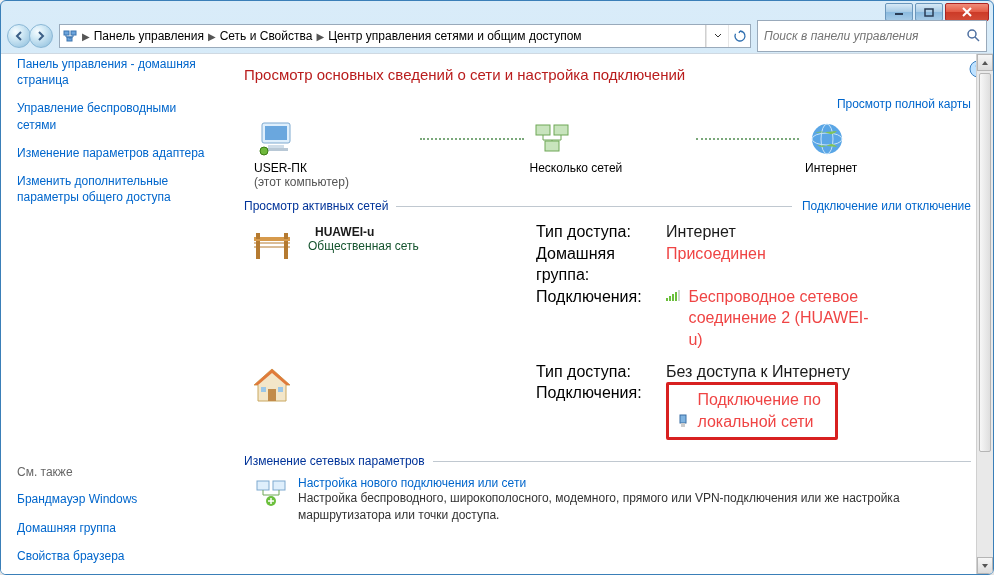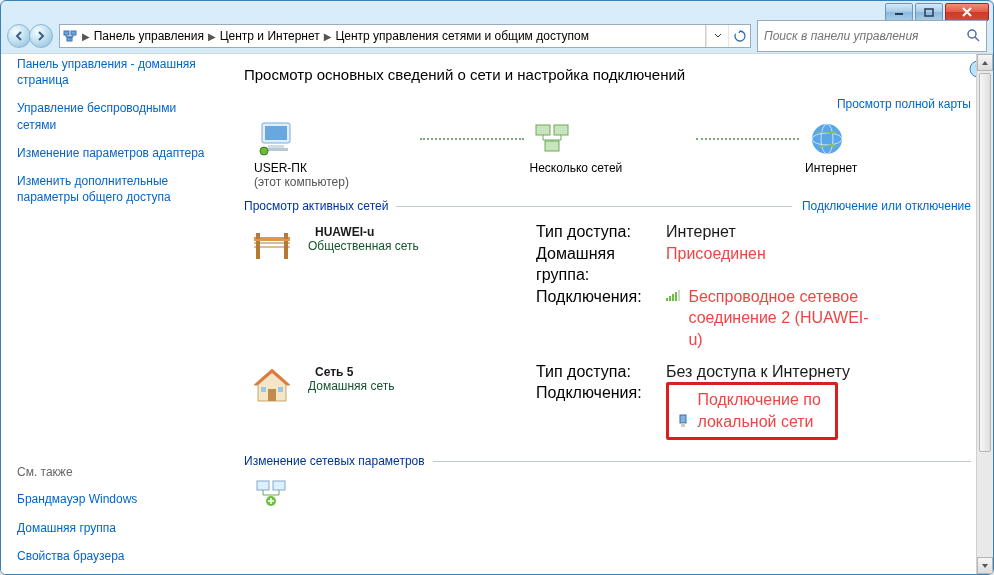--- a/index.html
+++ b/index.html
@@ -27,21 +27,21 @@
 
   .bodyarea { flex: 1; display: flex; background: #fff; border-top: 1px solid #cfd9e2; overflow: hidden; }
   .sidebar { width: 215px; background: #fff; padding: 2px 10px 10px 16px; display: flex; flex-direction: column; gap: 12px; font-size: 12px; position: relative; border-right: 0; }
   .sidelink { color: #0066cc; cursor: pointer; line-height: 1.35; }
   .sidebar .gap-grow { flex: 1; }
   .seealso { color: #666; }
   .sideblock { }
 
   .main { flex: 1; padding: 12px 22px 0 28px; position: relative; overflow: hidden; color: #1a1a1a; }
   .helpicon { position: absolute; top: 6px; right: 6px; width: 18px; height: 18px; cursor:pointer; }
-  h1.pageheading { font-weight: normal; font-size: 15px; color: #000000; margin: 0 0 14px 0; }
+  h1.pageheading { font-weight: normal; font-size: 15px; color: #b91c1c; margin: 0 0 14px 0; }
   .maprow { display: flex; justify-content: space-between; align-items: flex-start; padding: 0 6px 0 10px; }
   .mapnode { display: flex; flex-direction: column; align-items: flex-start; width: 160px; font-size: 12px; }
   .mapnode .icn { width:44px; height:40px; display:flex; align-items:center; justify-content:center; }
   .mapnode .t1 { color: #000; margin-top:2px; }
   .mapnode .t2 { color: #555; }
   .mapconn { flex:1; height:40px; display:flex; align-items:center; justify-content:center; }
   .connline { width: 100%; border-top: 2px dotted #7aa87a; position:relative; margin:0 6px; }
   .viewmap { color: #0066cc; cursor: pointer; text-align: right; margin-bottom: 8px; }
 
   .sectionhead { display: flex; align-items: center; color: #003399; margin: 10px 0 8px 0; font-size: 12px; }
@@ -113,21 +113,21 @@
         <svg width="16" height="16">
             <rect x="2" y="3" width="5" height="4" fill="#6ba3db" stroke="#3b74b0"></rect>
             <rect x="9" y="3" width="5" height="4" fill="#6ba3db" stroke="#3b74b0"></rect>
             <rect x="5" y="9" width="5" height="4" fill="#6ba3db" stroke="#3b74b0"></rect>
             <path d="M4 7 v2 h7 v-2 M8 9 v2" stroke="#3b74b0" fill="none"></path>
           </svg>
       </span>
       <span class="crumbsep">▶</span>
       <span class="crumb">Панель управления</span>
       <span class="crumbsep">▶</span>
-      <span class="crumb">Центр и Интернет</span>
+      <span class="crumb">Сеть и Свойства</span>
       <span class="crumbsep">▶</span>
       <span class="crumb">Центр управления сетями и общим доступом</span>
       <span style="flex:1"></span>
       <span class="addrtools">
         <span class="tool">
             <svg width="8" height="8">
               <path d="M1 2 L4 5 L7 2" stroke="#333" fill="none"></path>
             </svg>
           </span>
         <span class="tool">
@@ -276,24 +276,20 @@
         <div class="netleft">
           <span class="neticon">
             <svg width="48" height="48">
                 <path d="M24 8 L42 24 H38 V40 H10 V24 H6 Z" fill="#f3e6c9" stroke="#c9a860"></path>
                 <path d="M24 8 L42 24 L38 24 L24 12 L10 24 L6 24 Z" fill="#e07a3a"></path>
                 <rect x="20" y="28" width="8" height="12" fill="#c28b4a"></rect>
                 <rect x="13" y="26" width="5" height="5" fill="#9bc7e8"></rect>
                 <rect x="30" y="26" width="5" height="5" fill="#9bc7e8"></rect>
               </svg>
           </span>
-          <div class="labels">
-            <div class="netname">Сеть  5</div>
-            <div class="nettype">Домашняя сеть</div>
-          </div>
         </div>
         <div class="netright">
           <div class="kv">
               <span class="k">Тип доступа:</span>
               <span class="v">Без доступа к Интернету</span>
             </div>
           <div class="kv">
               <span class="k">Подключения:</span>
               <span class="v">
             <span class="highlightbox">
@@ -318,20 +314,24 @@
       <div class="action">
         <span class="aicn">
           <svg width="34" height="34">
               <rect x="3" y="5" width="12" height="9" fill="#dfeffc" stroke="#7ea9cf"></rect>
               <rect x="19" y="5" width="12" height="9" fill="#dfeffc" stroke="#7ea9cf"></rect>
               <path d="M9 14 v5 h16 v-5" stroke="#6fa757" fill="none"></path>
               <circle cx="17" cy="25" r="5" fill="#6bbf3c"></circle>
               <path d="M17 22 v6 M14 25 h6" stroke="#fff" stroke-width="1.5"></path>
             </svg>
         </span>
+        <div class="atxt">
+          <div class="atitle">Настройка нового подключения или сети</div>
+          <div class="adesc">Настройка беспроводного, широкополосного, модемного, прямого или VPN-подключения или же настройка маршрутизатора или точки доступа.</div>
+        </div>
       </div>
 
 
       <div class="scrollbar-v">
         <div class="sb-btn">
             <svg width="8" height="8">
               <path d="M1 6 L4 2 L7 6" fill="#555"></path>
             </svg>
           </div>
         <div class="sb-track">

